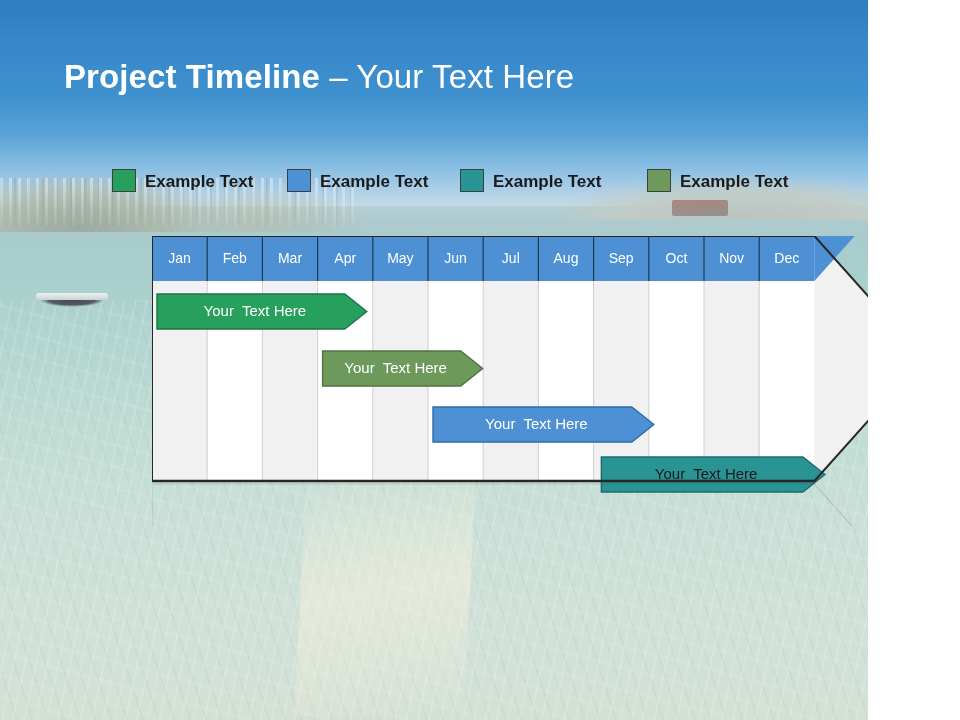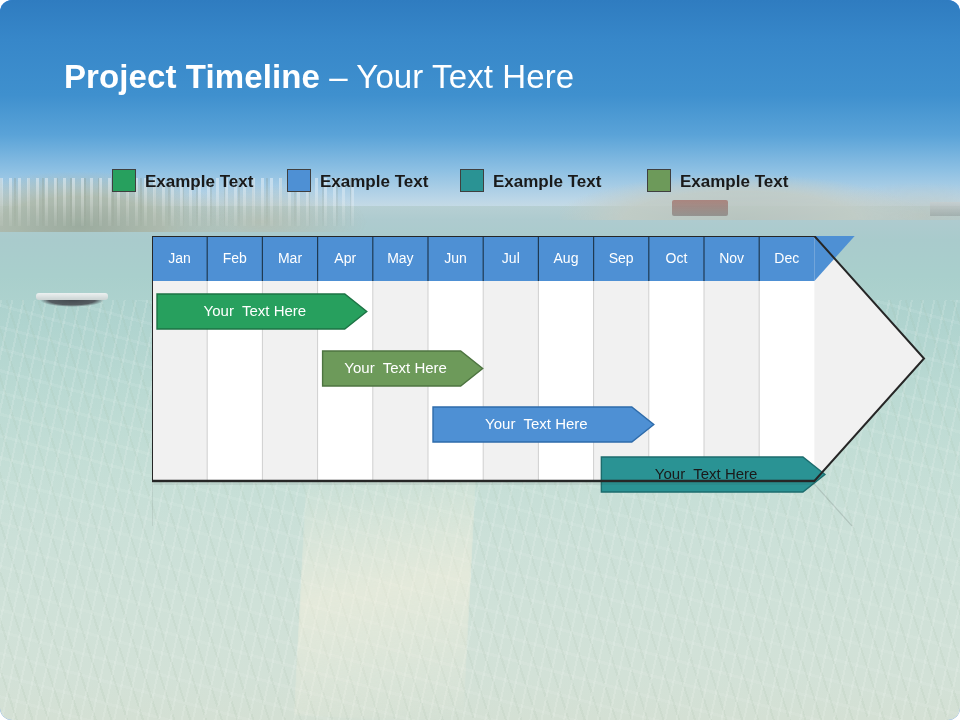--- a/index.html
+++ b/index.html
@@ -8,25 +8,24 @@
     padding: 0;
     background: #ffffff;
   }
   body {
     font-family: "Liberation Sans", sans-serif;
   }
 
   
   #slide {
     position: relative;
-    width: 960px;
+    width: 868px;
     height: 720px;
     overflow: hidden;
     background: #3b82f6;
-    border-radius: 12px;
   }
 
   
   .bg-layer { position: absolute; left: 0; top: 0; width: 960px; height: 720px; }
 
   
   .bg-sky {
     background: linear-gradient(to bottom,
       #2f7cc0 0px,
       #3787c9 40px,

